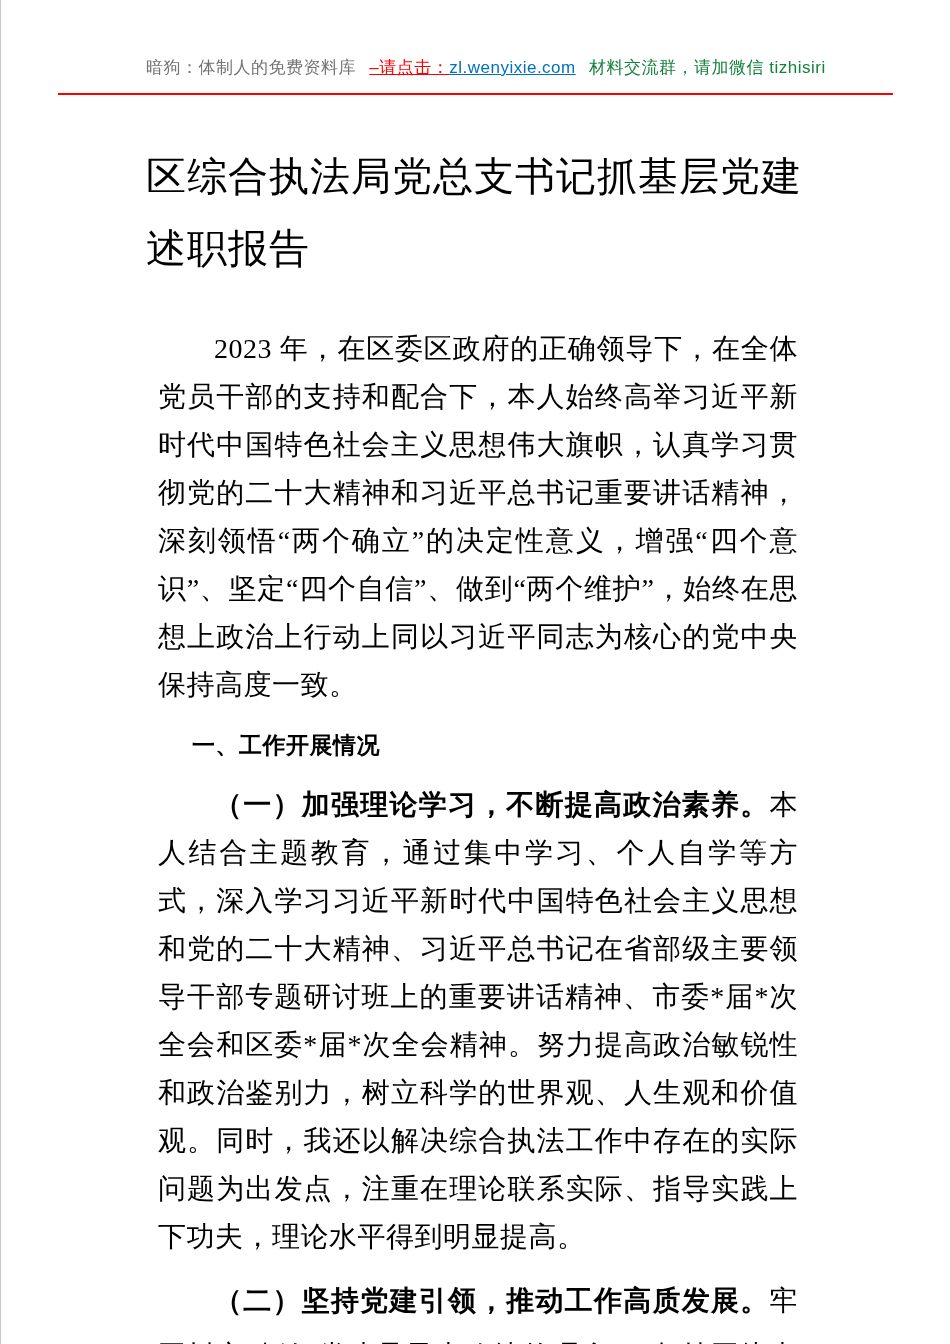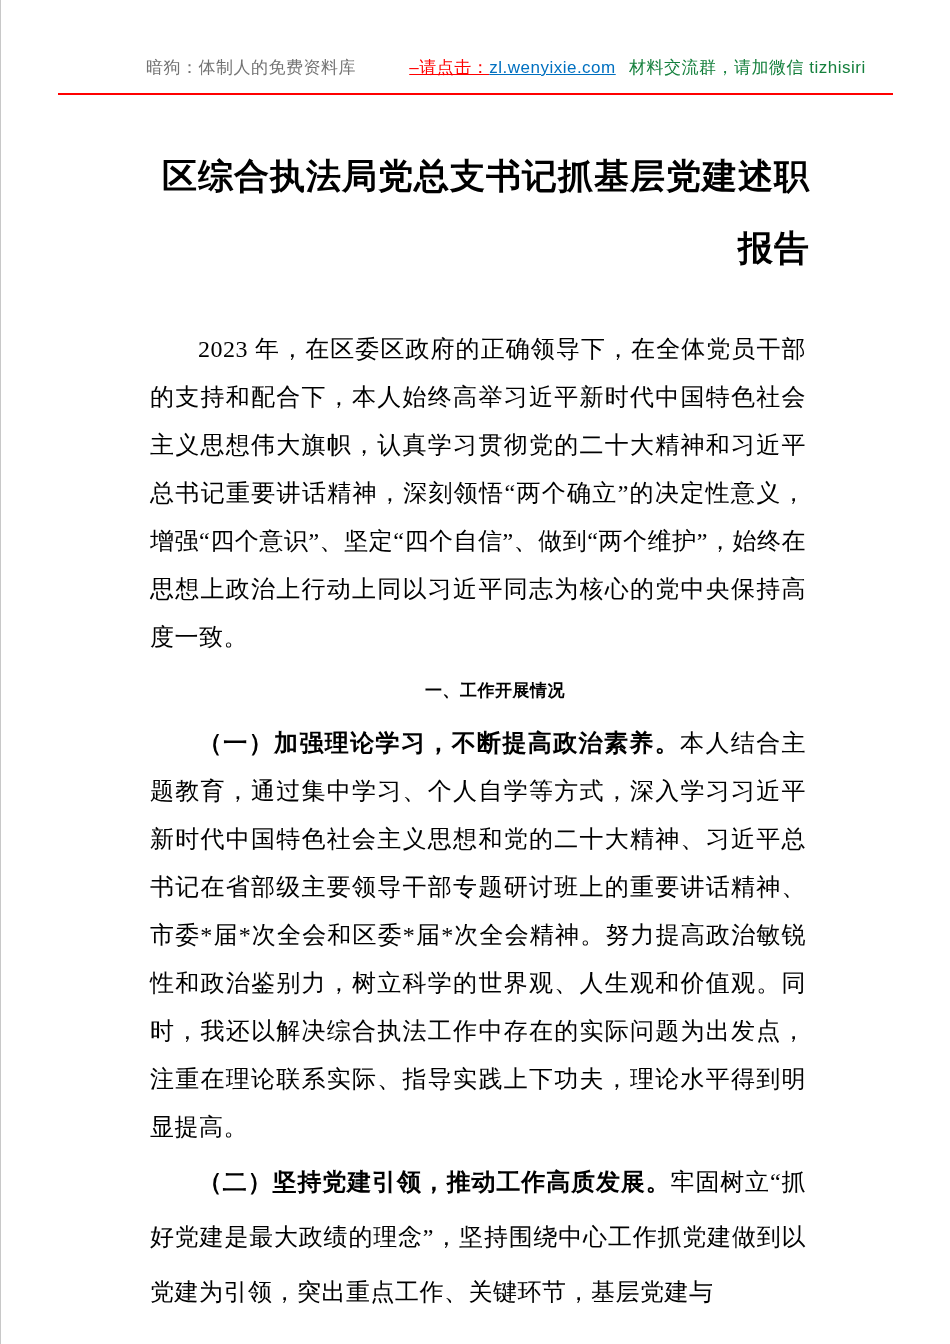--- a/index.html
+++ b/index.html
@@ -26,65 +26,63 @@
     font-family: "Liberation Sans", "DejaVu Sans", sans-serif;
     letter-spacing: 0.5px;
   }
   .promo-brand {
     color: #737373;
     margin-right: 8px;
   }
   .promo-click {
     color: #ff0000;
     text-decoration: underline;
-    margin-left: 40px;
   }
   .promo-link {
     color: #0070c0;
     text-decoration: underline;
     margin-right: 8px;
     cursor: pointer;
   }
   .promo-note {
     color: #15803d;
   }
   .red-rule {
     border: none;
     border-top: 2px solid #ff0000;
     margin: 14px -83px 0 -88px;
   }
   .doc-title {
-    font-size: 35px;
-    font-weight: bold;
-    text-align: right;
+    font-size: 40px;
+    font-weight: normal;
+    text-align: left;
     line-height: 72px;
     margin: 46px 0 40px 0;
     letter-spacing: 1px;
   }
   .para {
-    font-size: 24px;
+    font-size: 28px;
     line-height: 48px;
     text-align: justify;
     text-justify: inter-character;
     text-indent: 2em;
-    margin: 4px;
+    margin: 12px;
     letter-spacing: 0.5px;
   }
   .para.spaced {
     line-height: 55px;
   }
   .section-heading {
-    font-size: 17px;
+    font-size: 23px;
     font-weight: bold;
     line-height: 48px;
     text-indent: 2em;
     margin: 6px 0 2px 0;
     font-family: "Liberation Sans", "DejaVu Sans", sans-serif;
     letter-spacing: 0.5px;
-    text-align: center;
   }
   .lead {
     font-weight: bold;
   }
 </style>
 </head>
 <body>
 
 <div class="page">
 

